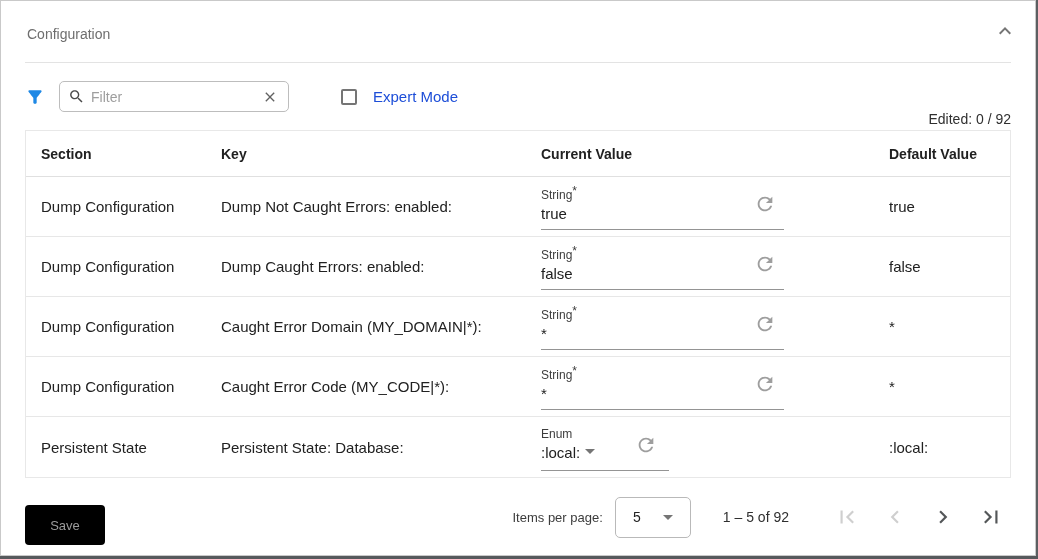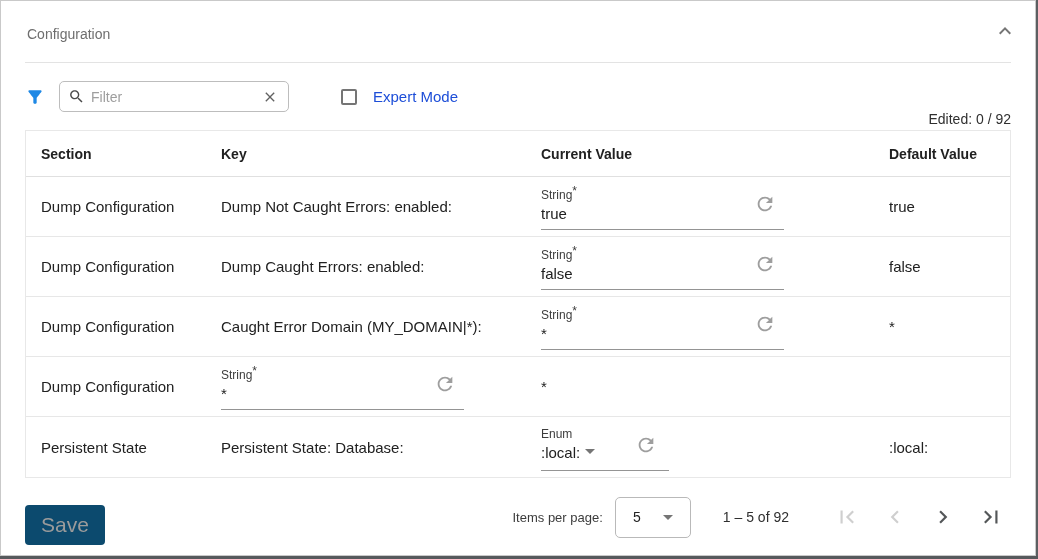--- a/index.html
+++ b/index.html
@@ -87,21 +87,21 @@
   }
   .refresh-btn {
     border: none; background: transparent; padding: 0; cursor: pointer;
     width: 22px; height: 22px; color: #9e9e9e; margin-right: 8px; flex: none;
   }
   .field-select .refresh-btn { margin-right: 12px; }
   
   .footer { height: 78px; display: flex; align-items: center; padding: 0 24px; }
   .save-btn {
     width: 80px; height: 40px; border: none; border-radius: 4px;
-    background: #0c4a6e; color: #9b9b9b; font-size: 21px; font-family: inherit; margin-top: 16px;
+    background: #000000; color: #9b9b9b; font-size: 13px; font-family: inherit; margin-top: 16px;
   }
   .pager { margin-left: auto; display: flex; align-items: center; }
   .ipp-label { font-size: 13px; color: #3c3c3c; }
   .ipp-select {
     margin-left: 12px; width: 76px; height: 41px;
     border: 1px solid #b9b9b9; border-radius: 5px;
     display: flex; align-items: center; justify-content: center; cursor: pointer;
   }
   .ipp-value { font-size: 14px; color: #212121; }
   .ipp-arrow {
@@ -239,20 +239,21 @@
                   </svg>
           </span>
         </button>
       </div>
     </div>
     <div class="c-default">*</div>
   </div>
 
   <div class="trow tbody-row">
     <div class="c-section">Dump Configuration</div>
+    <div class="c-key">Caught Error Code (MY_CODE|*):</div>
     <div class="cell-current">
       <div class="field">
         <div class="field-main">
           <div class="f-type"><span class="f-type-text">String</span><sup class="f-req">*</sup></div>
           <div class="f-valrow">
             <span class="f-value">*</span>
 
           </div>
         </div>
         <button class="refresh-btn">

